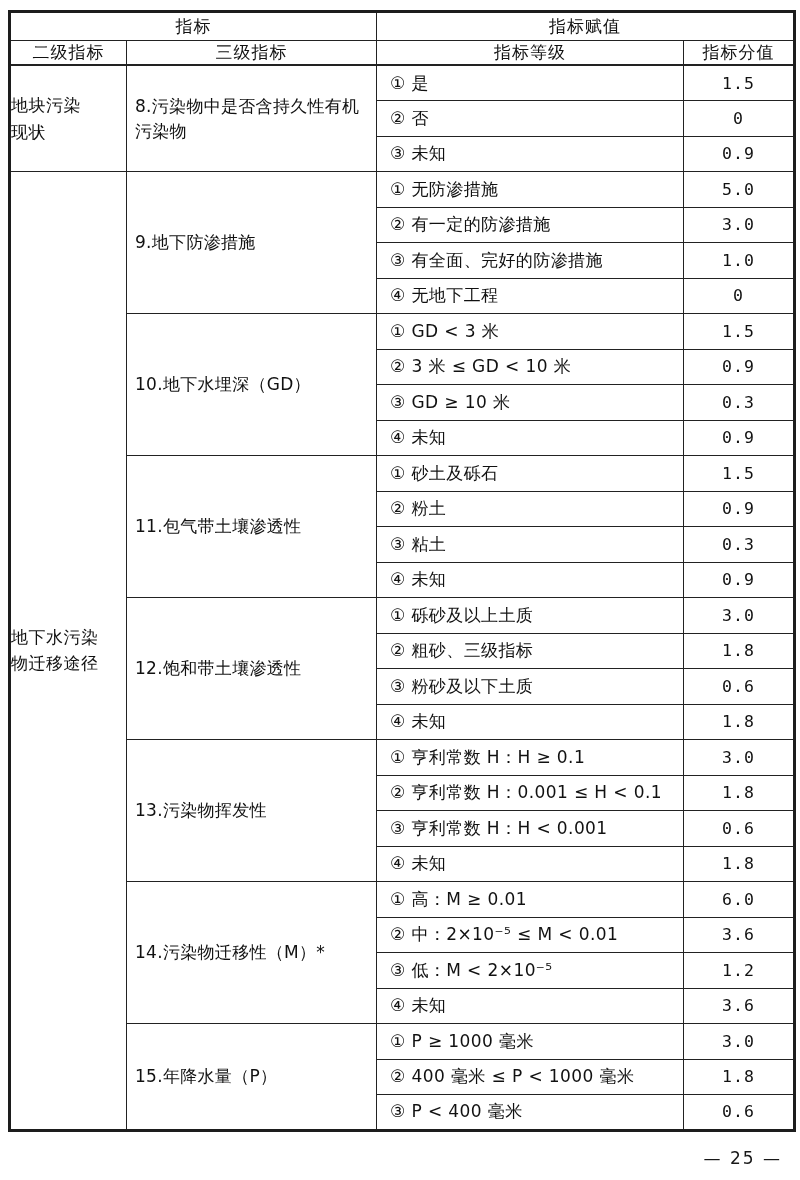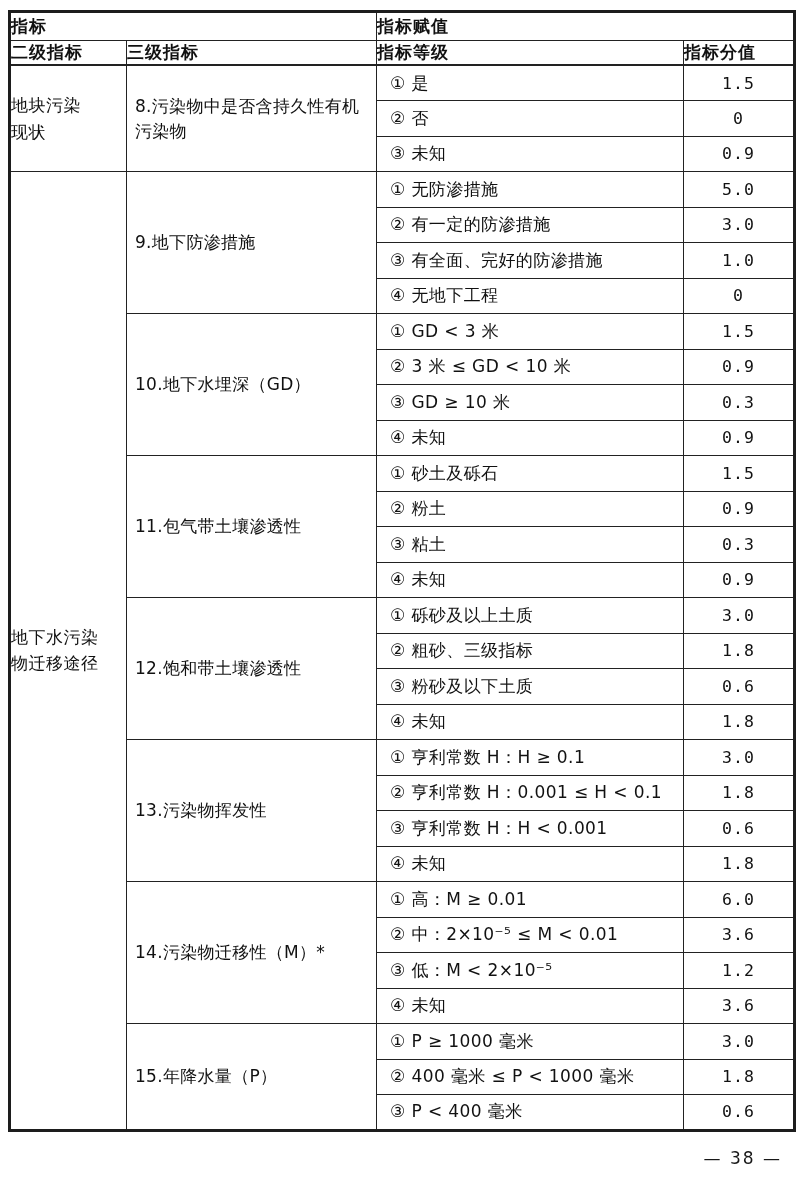--- a/index.html
+++ b/index.html
@@ -29,22 +29,22 @@
   th, td {
     border: 1.6px solid #222222;
     font-size: 17px;
     vertical-align: middle;
     overflow: hidden;
   }
   tr.hdr1 { height: 29px; }
   tr.hdr2 { height: 21px; }
   tr.data-row { height: 35.5px; }
   th {
-    font-weight: bold;
-    text-align: left;
+    font-weight: normal;
+    text-align: center;
     letter-spacing: 1px;
   }
   tr.hdr2 th { border-bottom-width: 2px; }
   td.sec-cell {
     text-align: left;
     white-space: pre-line;
     line-height: 1.55;
     letter-spacing: 0.5px;
   }
   td.ter-cell {
@@ -235,14 +235,14 @@
       <td class="grade-cell">② 400 毫米 ≤ P &lt; 1000 毫米</td>
       <td class="score-cell">1.8</td>
     </tr>
     <tr class="data-row">
       <td class="grade-cell">③ P &lt; 400 毫米</td>
       <td class="score-cell">0.6</td>
     </tr>
   </tbody>
     </table>
 
-  <div class="footer">— 38 —</div>
+  <div class="footer">— 25 —</div>
 </div>
 
 </body></html>

